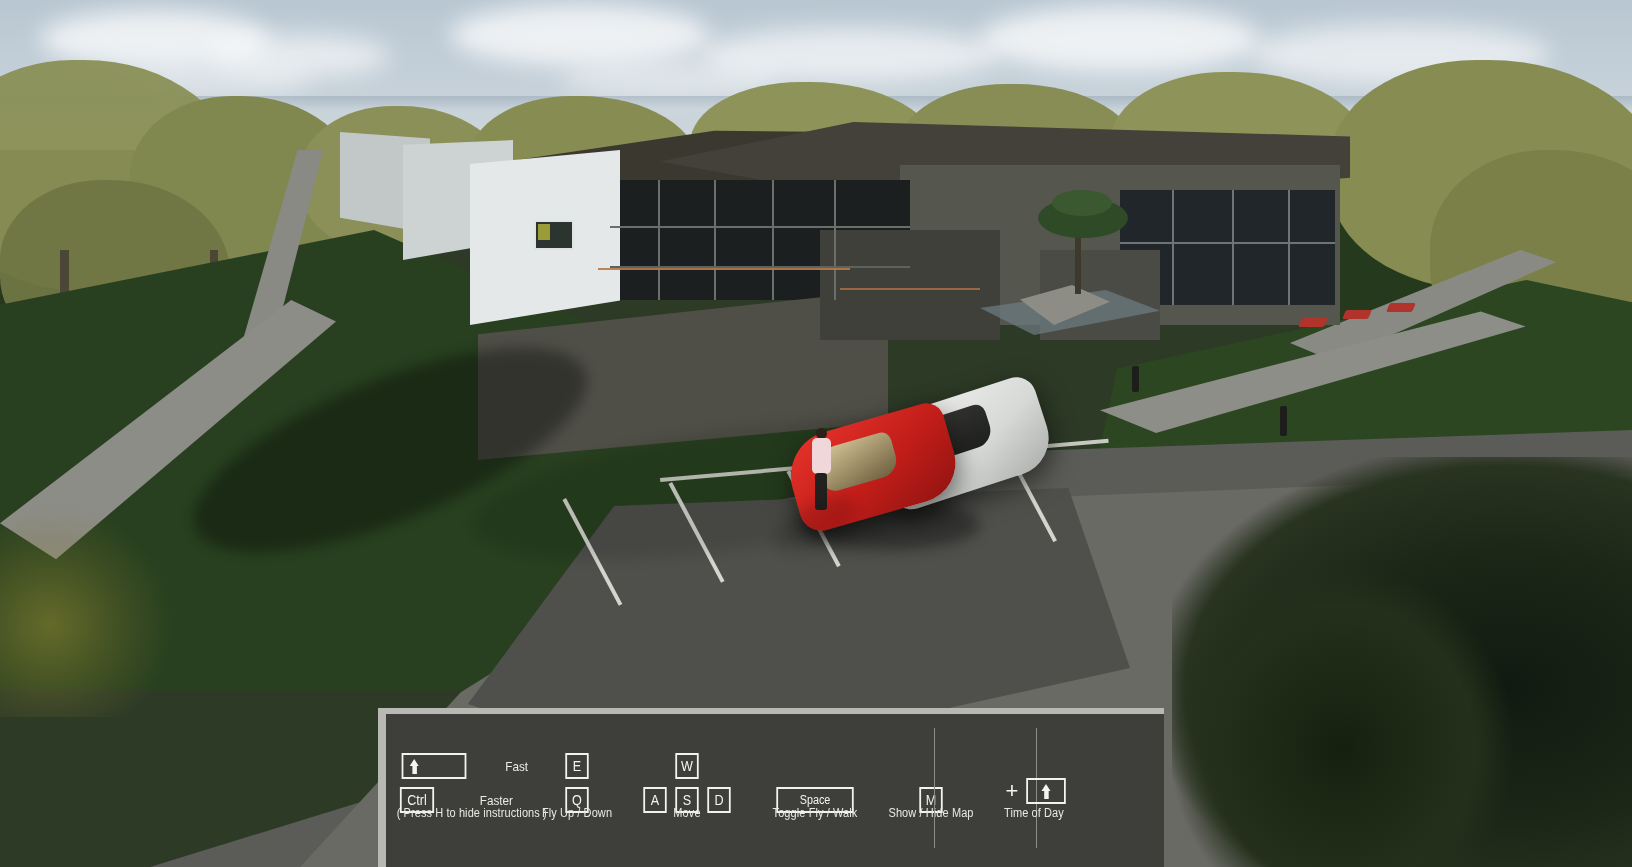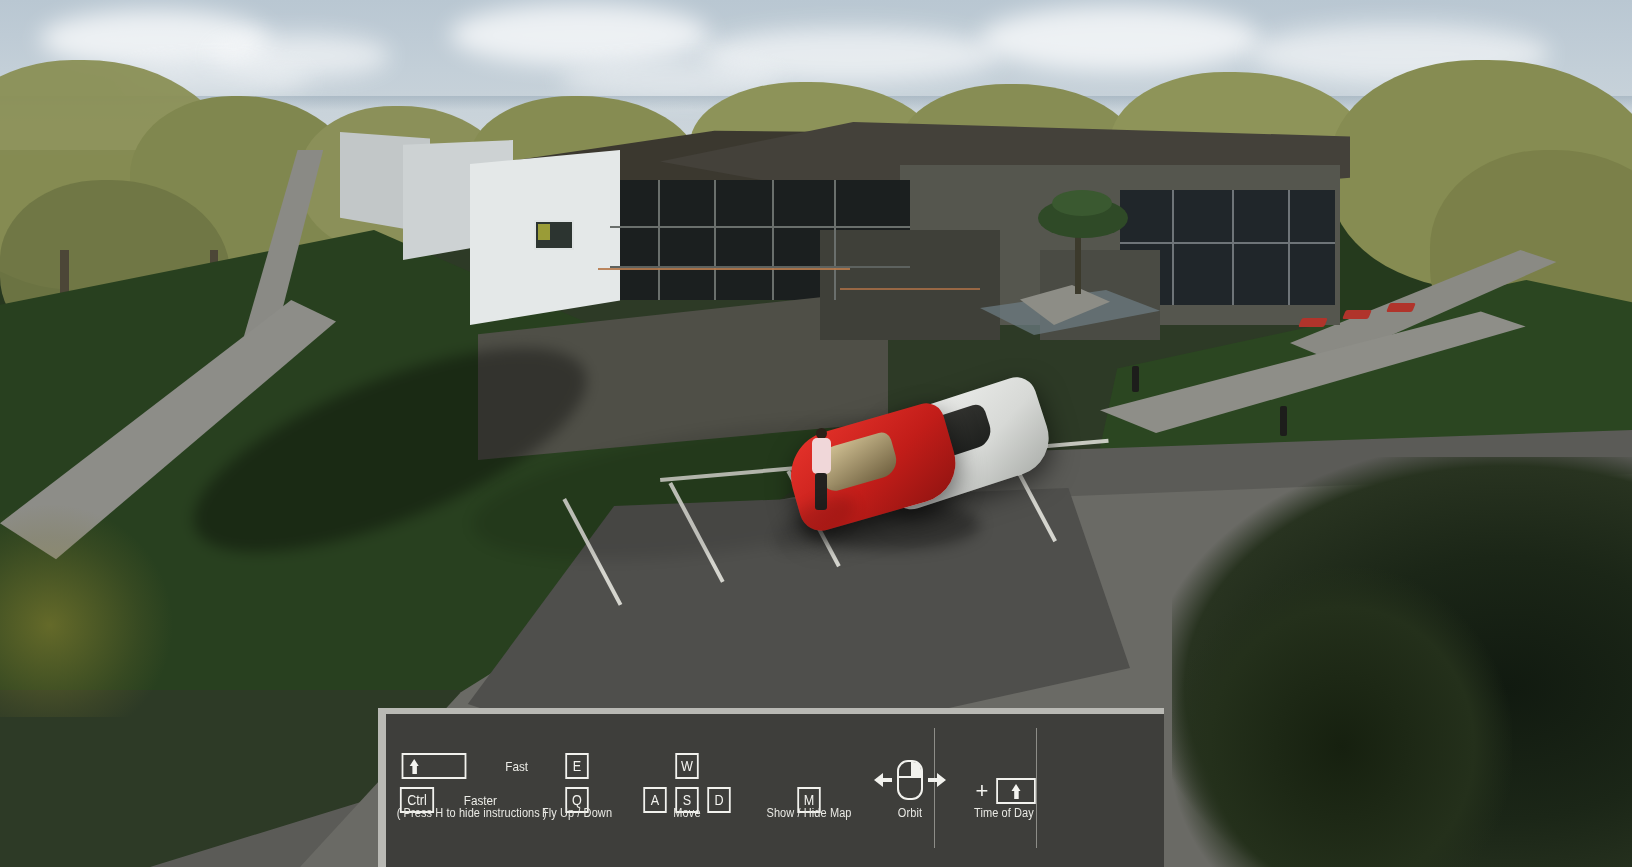--- a/index.html
+++ b/index.html
@@ -278,21 +278,21 @@
     <div id="hudInner">
       <div class="hudRow">
 
         <div class="sect" style="width:148px;align-items:flex-start;padding-left:12px;">
           <div style="display:flex;align-items:center;gap:34px;margin-top:26px;">
             <div class="key keyWide">
               <span class="kbArrow"></span>
             </div>
             <span class="txtLbl">Fast</span>
           </div>
-          <div style="display:flex;align-items:center;gap:26px;margin-top:8px;">
+          <div style="display:flex;align-items:center;gap:42px;margin-top:8px;">
             <div class="key keyTiny" style="width:38px;">Ctrl</div>
             <span class="txtLbl">Faster</span>
           </div>
           <div class="sectLabel" style="text-align:left;padding-left:2px;">( Press H to hide instructions )</div>
         </div>
 
         <div class="sect" style="width:86px;">
           <div class="key keyTiny" style="margin-top:26px;">E</div>
           <div class="key keyTiny" style="margin-top:8px;">Q</div>
           <div class="sectLabel">Fly Up / Down</div>
@@ -301,49 +301,35 @@
         <div class="sect" style="width:134px;">
           <div class="key keyTiny" style="margin-top:26px;">W</div>
           <div style="display:flex;gap:6px;margin-top:8px;">
             <div class="key keyTiny">A</div>
             <div class="key keyTiny">S</div>
             <div class="key keyTiny">D</div>
           </div>
           <div class="sectLabel">Move</div>
         </div>
 
+        <div class="sect" style="width:122px;">
+          <div class="key keySpace" style="margin-top:60px;">Space</div>
+          <div class="sectLabel">Toggle Fly / Walk</div>
+        </div>
 
         <div class="sect" style="width:110px;">
           <div class="key keyTiny" style="margin-top:60px;">M</div>
           <div class="sectLabel">Show / Hide Map</div>
         </div>
 
         <div class="vline" style="left:548px;"></div>
 
 
         <div class="vline" style="left:650px;"></div>
 
-        <div class="sect" style="width:92px;">
-          <div class="arrowGrp" style="margin-top:20px;width:72px;">
-            <div class="ar l" style="display:flex;align-items:center;">
-              <div style="width:0;height:0;border-top:7px solid transparent;border-bottom:7px solid transparent;border-right:9px solid #f2f2ee;"></div>
-              <div style="width:9px;height:4px;background:#f2f2ee;"></div>
-            </div>
-            <div class="ar r" style="display:flex;align-items:center;">
-              <div style="width:9px;height:4px;background:#f2f2ee;"></div>
-              <div style="width:0;height:0;border-top:7px solid transparent;border-bottom:7px solid transparent;border-left:9px solid #f2f2ee;"></div>
-            </div>
-            <div class="mouse">
-              <div class="mbR"></div>
-              <div class="mdiv"></div>
-              <div class="mline"></div>
-            </div>
-          </div>
-          <div class="sectLabel">Orbit</div>
-        </div>
 
         <div class="sect" style="width:96px;">
           <div style="display:flex;align-items:center;margin-top:42px;">
             <span class="plusSign">+</span>
             <div class="key" style="width:44px;justify-content:center;">
               <span class="kbArrow"></span>
             </div>
           </div>
           <div class="sectLabel">Time of Day</div>
         </div>

